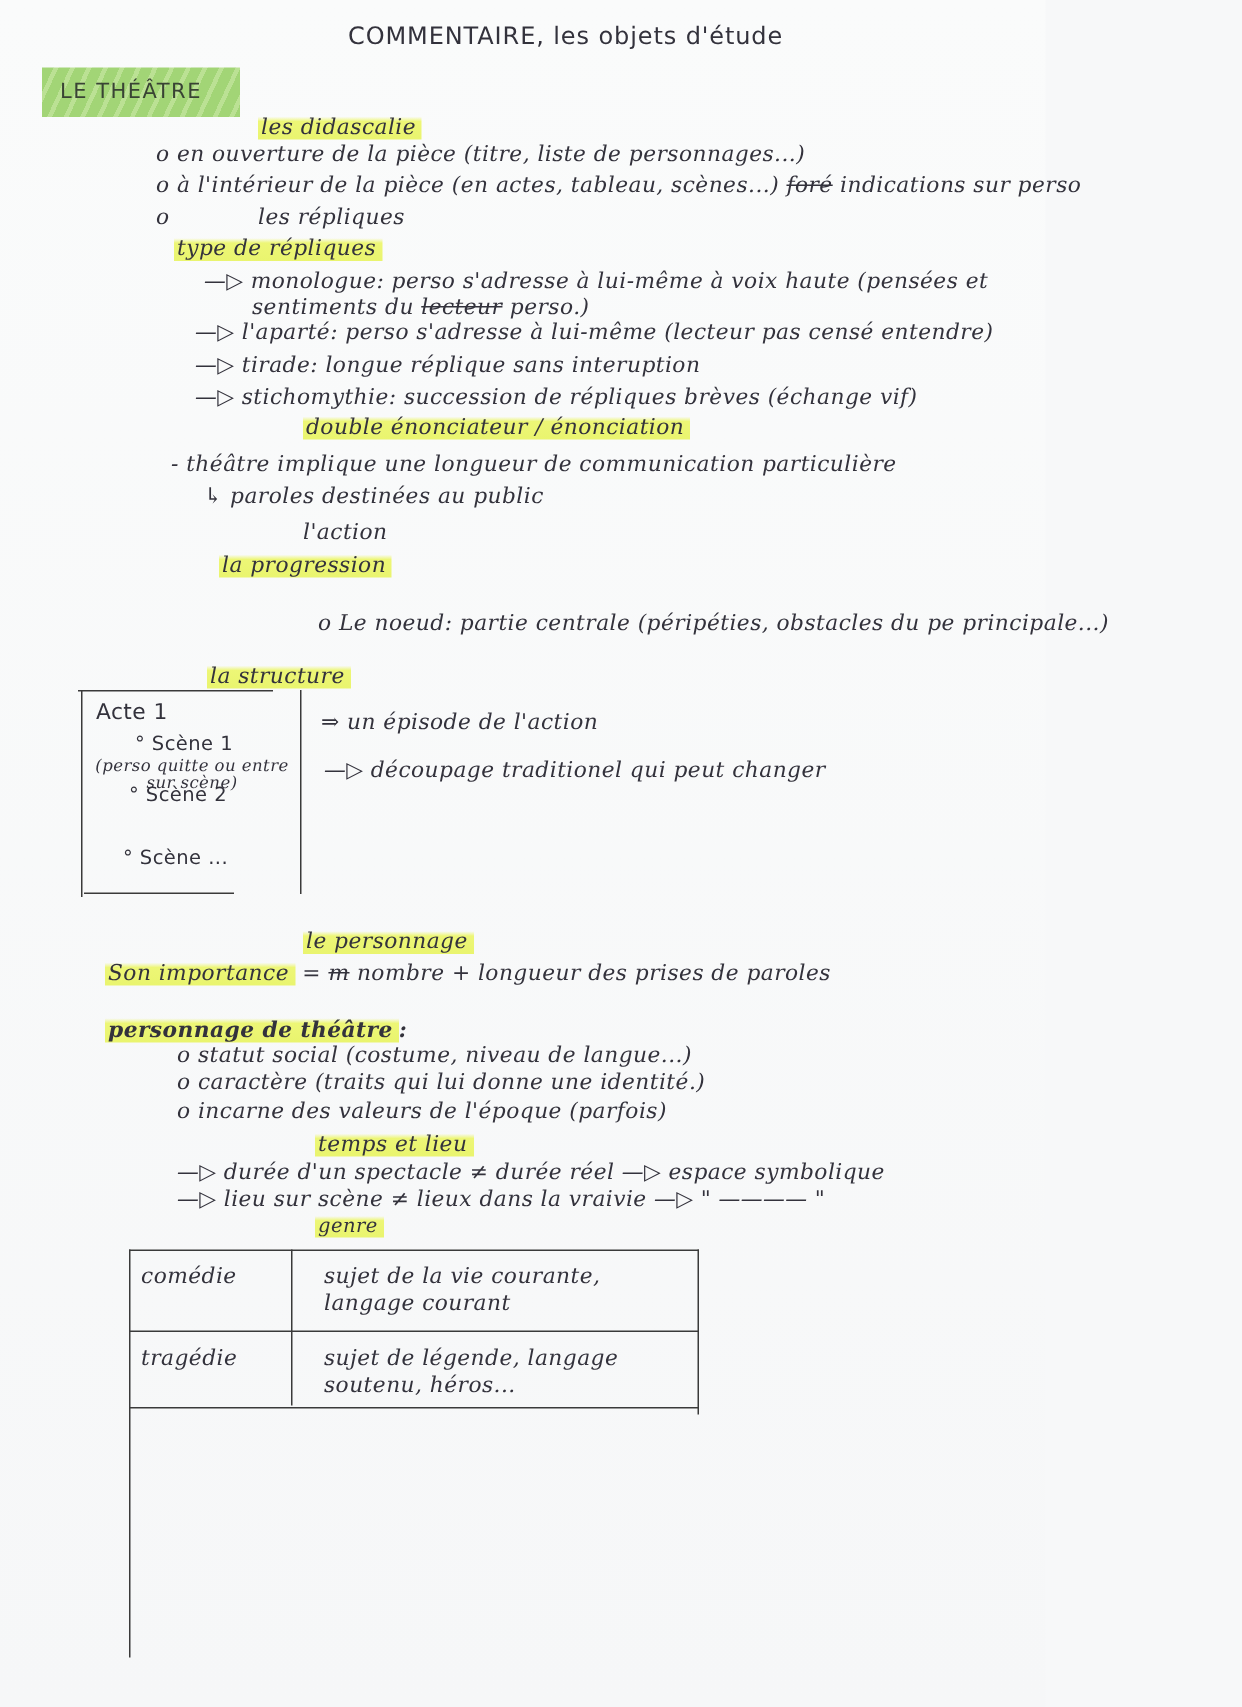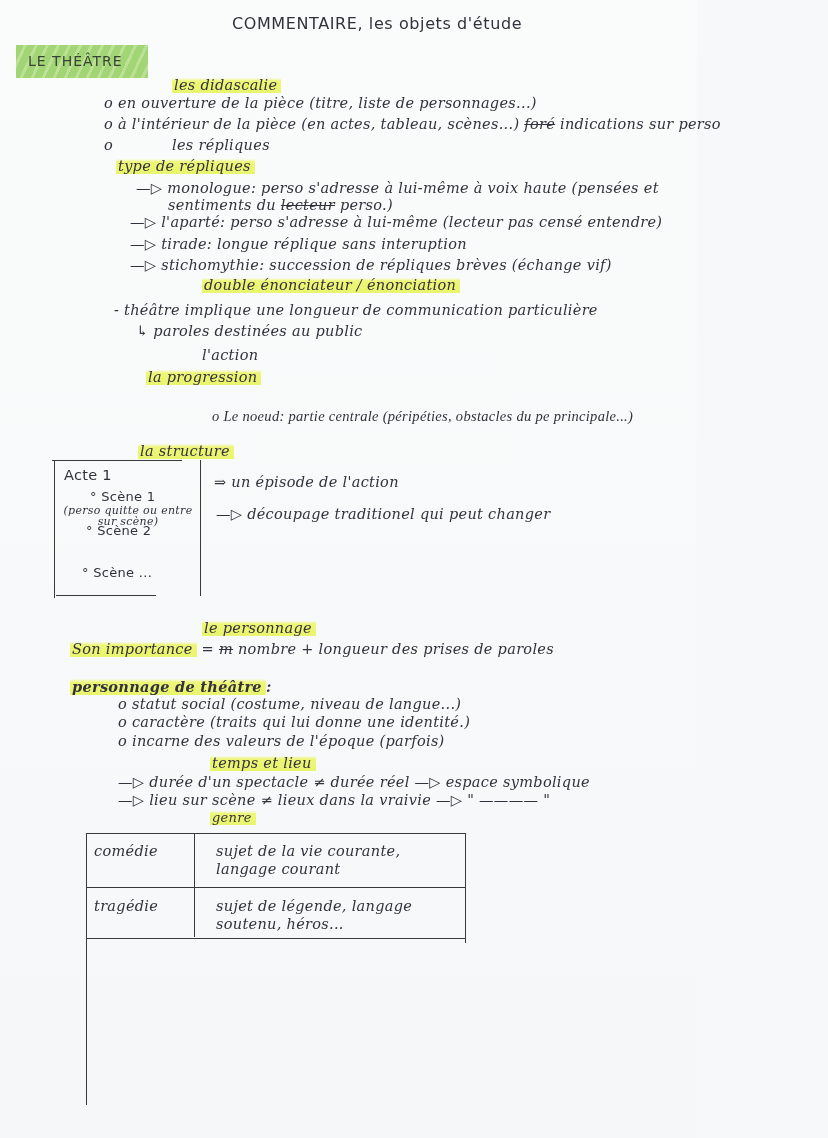--- a/index.html
+++ b/index.html
@@ -15,21 +15,21 @@
       background: linear-gradient(180deg, #fafbfb 0%, #f6f7f8 100%);
     }
     .t {
       position: absolute; white-space: nowrap;
       font-family: "DejaVu Serif", serif; font-style: italic;
       font-size: 14.5px; color: #33323c; letter-spacing: 0.3px;
     }
     .hl { background: linear-gradient(180deg, rgba(236,246,104,0) 5%, rgba(236,246,104,0.9) 25%, rgba(232,244,96,0.9) 90%); padding: 0 4px 0 2px; }
     .title { font-style: normal; font-size: 16px; font-family: "DejaVu Sans", sans-serif; letter-spacing: 0.6px; }
     .green {
-      position: absolute; left: 16px; top: 45px; width: 132px; height: 33px;
+      position: absolute; left: 28px; top: 45px; width: 132px; height: 33px;
       background: repeating-linear-gradient(115deg, #9ed36f 0 7px, #b8e08f 7px 10px);
       opacity: 0.95;
     }
     .green span { position: absolute; left: 12px; top: 8px; font-family: "DejaVu Sans", sans-serif; font-size: 14px; letter-spacing: 1px; color: #2f3a2a; }
     .strike { text-decoration: line-through; }
     .small { font-size: 11px; }
     .vline { position: absolute; width: 1.4px; background: #3a3a3a; }
     .hline { position: absolute; height: 1.4px; background: #3a3a3a; }
   </style>
 </head>
@@ -63,21 +63,21 @@
   <div class="t" style="left:130px; top:214px;">—▷ l'aparté: perso s'adresse à lui-même (lecteur pas censé entendre)</div>
   <div class="t" style="left:130px; top:236px;">—▷ tirade: longue réplique sans interuption</div>
   <div class="t" style="left:130px; top:257px;">—▷ stichomythie: succession de répliques brèves (échange vif)</div>
 
   <div class="t" style="left:202px; top:277px;"><span class="hl">double énonciateur / énonciation</span></div>
   <div class="t" style="left:114px; top:302px;">- théâtre implique une longueur de communication particulière</div>
   <div class="t" style="left:136px; top:323px;">↳ paroles destinées au public</div>
 
   <div class="t" style="left:202px; top:347px;">l'action</div>
   <div class="t" style="left:146px; top:369px;"><span class="hl">la progression</span></div>
-  <div class="t" style="left:212px; top:408px;font-family:Liberation Serif, serif;">o Le noeud: partie centrale (péripéties, obstacles du pe principale...)</div>
+  <div class="t" style="left:212px; top:408px;">o Le noeud: partie centrale (péripéties, obstacles du pe principale...)</div>
   <div class="t" style="left:138px; top:443px;"><span class="hl">la structure</span></div>
 
   <div class="hline" style="left:52px; top:460px; width:130px;"></div>
   <div class="vline" style="left:54px; top:460px; height:138px;"></div>
   <div class="vline" style="left:200px; top:460px; height:136px;"></div>
   <div class="hline" style="left:56px; top:595px; width:100px;"></div>
   <div class="t" style="left:64px; top:467px; font-style:normal; font-family:'DejaVu Sans',sans-serif;">Acte 1</div>
   <div class="t" style="left:90px; top:489px; font-style:normal; font-family:'DejaVu Sans',sans-serif; font-size:13px;">° Scène 1</div>
   <div class="t small" style="left:60px; top:505px; width:136px; white-space:normal; line-height:11px; text-align:center;">(perso quitte ou entre sur scène)</div>
   <div class="t" style="left:86px; top:523px; font-style:normal; font-family:'DejaVu Sans',sans-serif; font-size:13px;">° Scène 2</div>

